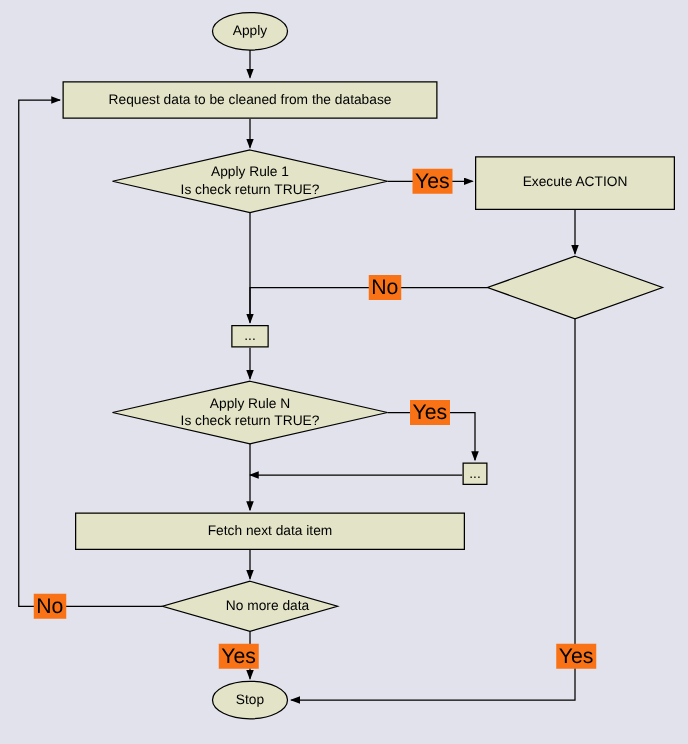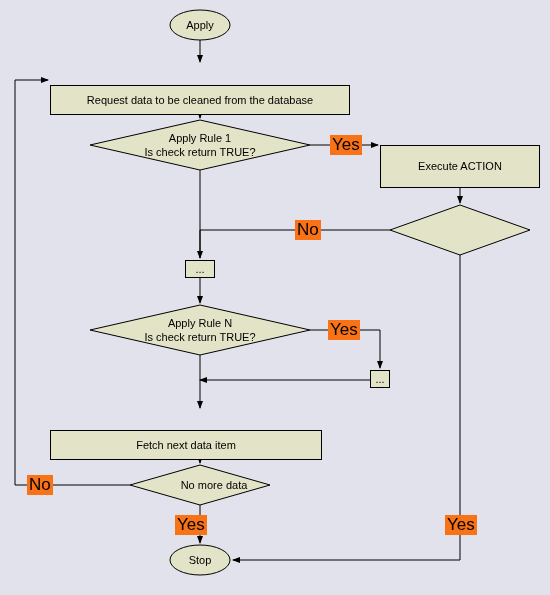--- a/index.html
+++ b/index.html
@@ -26,21 +26,20 @@
     justify-content: center;
     text-align: center;
     font-size: 11px;
     line-height: 1.3;
     color: #000;
     box-sizing: border-box;
   }
   .process {
     background: #e3e3c7;
     border: 1px solid #000;
-    margin-top: 20px;
   }
   .label {
     position: absolute;
     font-size: 17px;
     color: #000;
     background: #f97316;
     padding: 0 2px;
   }
   .dots {
     position: absolute;
@@ -130,21 +129,21 @@
   <div>
     <span>Apply Rule N</span><br>
     <span>Is check return TRUE?</span>
   </div>
 </div>
 
 <div class="label" style="left:328px; top:320px;">Yes</div>
 
 <div class="dots" style="left:370px; top:370px; width:20px; height:18px;">...</div>
 
-<div class="node process" style="left:50px; top:410px; width:272px; height:30px;">Fetch next data item</div>
+<div class="node process" style="left:60px; top:410px; width:312px; height:30px;">Fetch next data item</div>
 
 <div class="node" style="left:164px; top:477px; width:100px; height:16px;">No more data</div>
 
 <div class="label" style="left:27px; top:475px;">No</div>
 
 <div class="label" style="left:175px; top:515px;">Yes</div>
 
 <div class="label" style="left:445px; top:515px;">Yes</div>
 
 <div class="node" style="left:175px; top:552px; width:50px; height:16px;">Stop</div>

